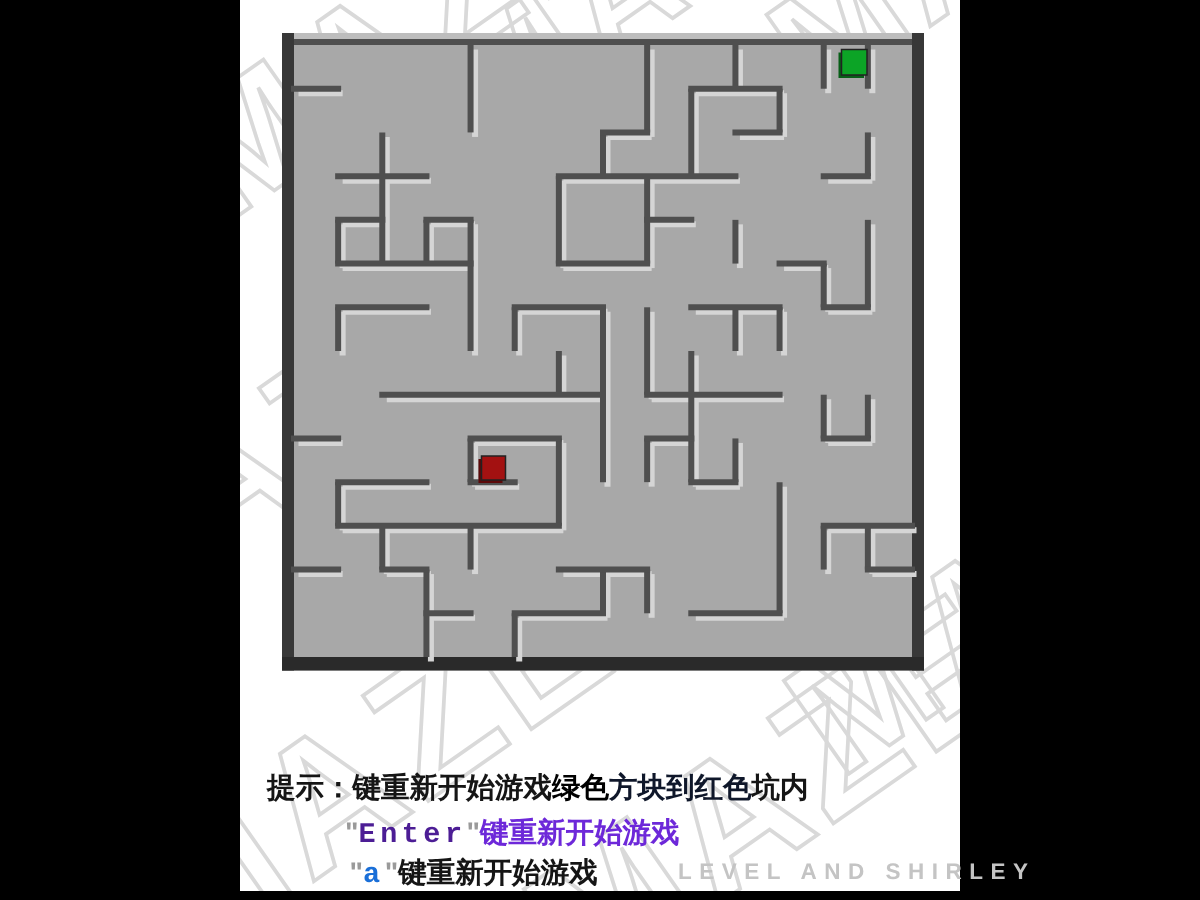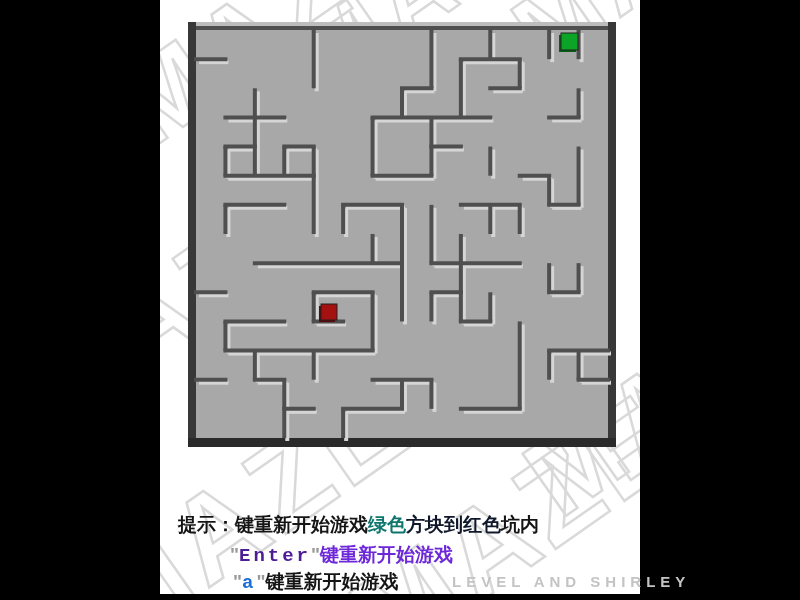--- a/index.html
+++ b/index.html
@@ -201,18 +201,18 @@
       <rect x="561" y="33" width="17" height="17" fill="#0ca426" stroke="#222"></rect>
       <rect x="319" y="306" width="16" height="16" fill="#5c0909"></rect>
       <rect x="321" y="304" width="16" height="16" fill="#a31111" stroke="#222"></rect>
     </svg>
 
   <div id="bar-left" class="bar"></div>
   <div id="bar-right" class="bar"></div>
   <div id="bar-bottom"></div>
 
 
-  <div id="line-hint" class="instr-line"><span style="color: rgb(21, 21, 21);">提示：键重新开始游戏</span><span style="color: #0f766e;">绿色</span><span style="color: #0f172a;">方块到</span><span style="color: #0f172a; margin-top: 28px;">红色</span><span style="color: rgb(21, 21, 21);">坑内</span></div>
+  <div id="line-hint" class="instr-line"><span style="color: rgb(21, 21, 21);">提示：键重新开始游戏</span><span style="color: #000000;">绿色</span><span style="color: #0f172a;">方块到</span><span style="color: #0f172a; margin-top: 28px;">红色</span><span style="color: rgb(21, 21, 21);">坑内</span></div>
   <div id="line-enter" class="instr-line"><span style="color: rgb(154, 154, 154);">"</span><span class="kbd" style="color: #4c1d95;">Enter</span><span style="color: rgb(154, 154, 154);">"</span><span style="color: #6d28d9;">键重新开始游戏</span></div>
   <div id="line-auto" class="instr-line"><span style="color: rgb(154, 154, 154);">"</span><span class="kbd" style="color: rgb(26, 111, 216);">a</span><span style="color: rgb(154, 154, 154);">"</span><span style="color: rgb(21, 21, 21);">键重新开始游戏</span></div>
 
   <div id="credit">LEVEL AND SHIRLEY</div>
 </div>
 
 </body></html>

